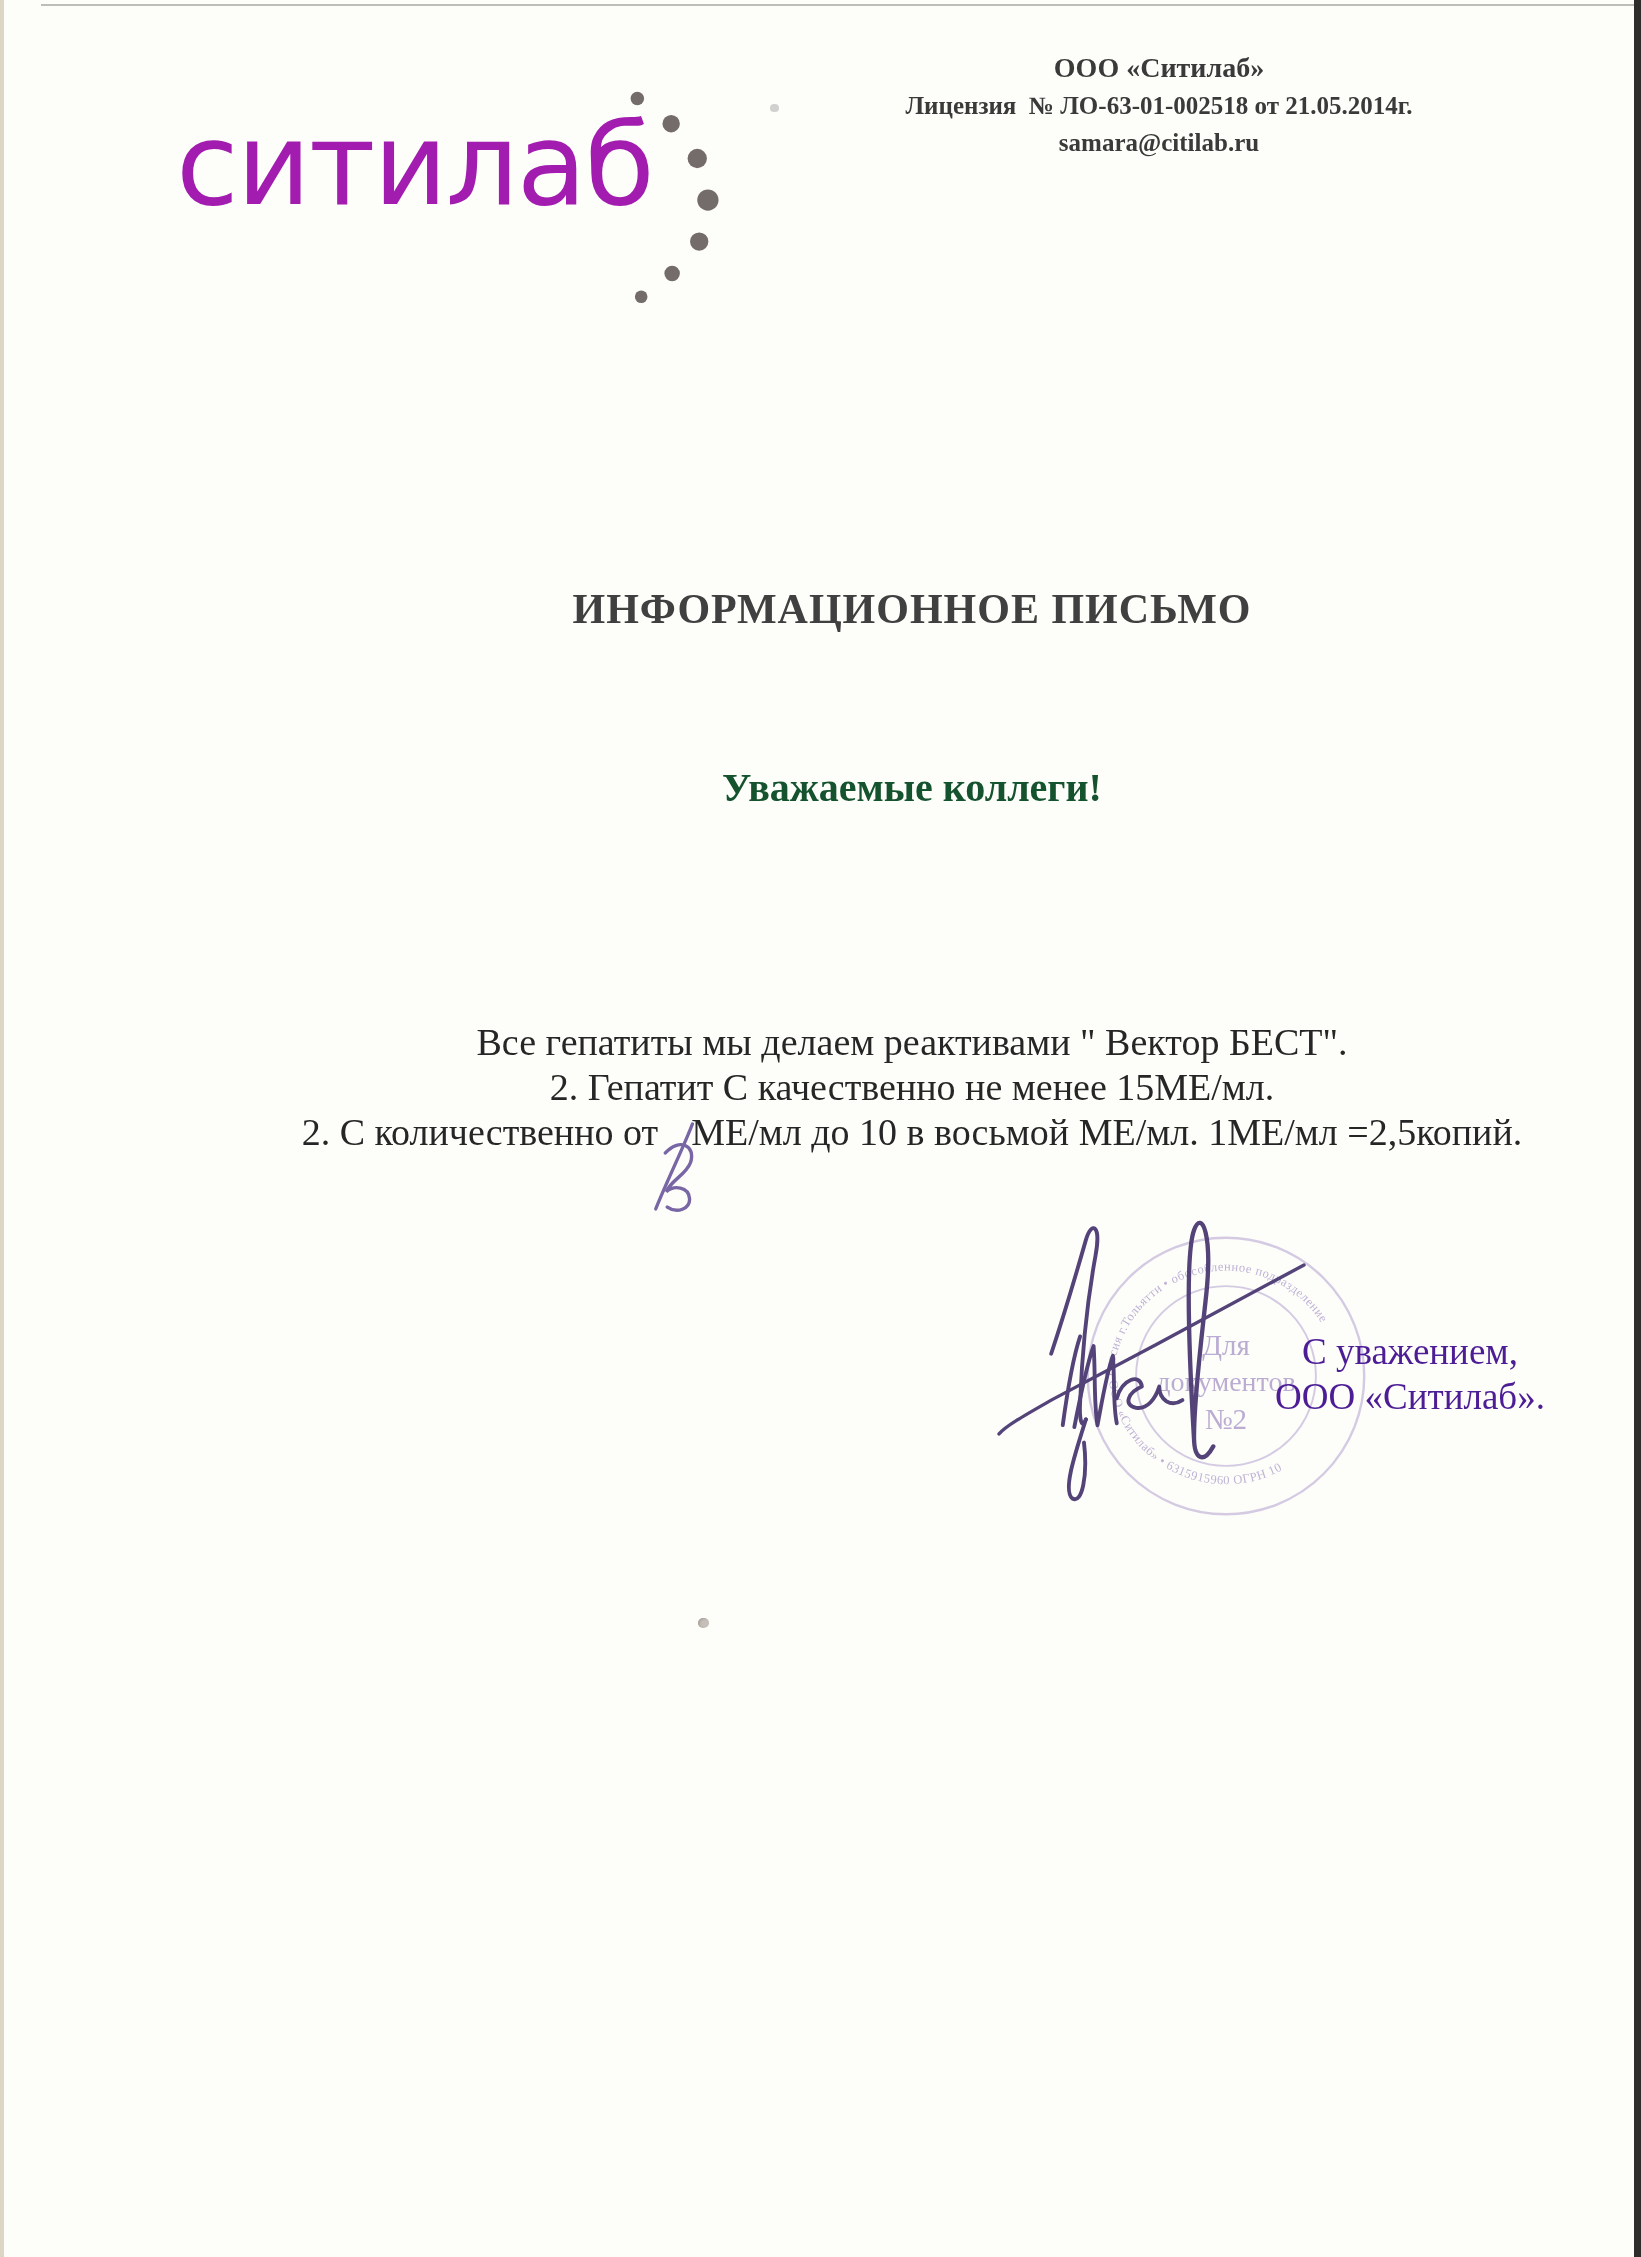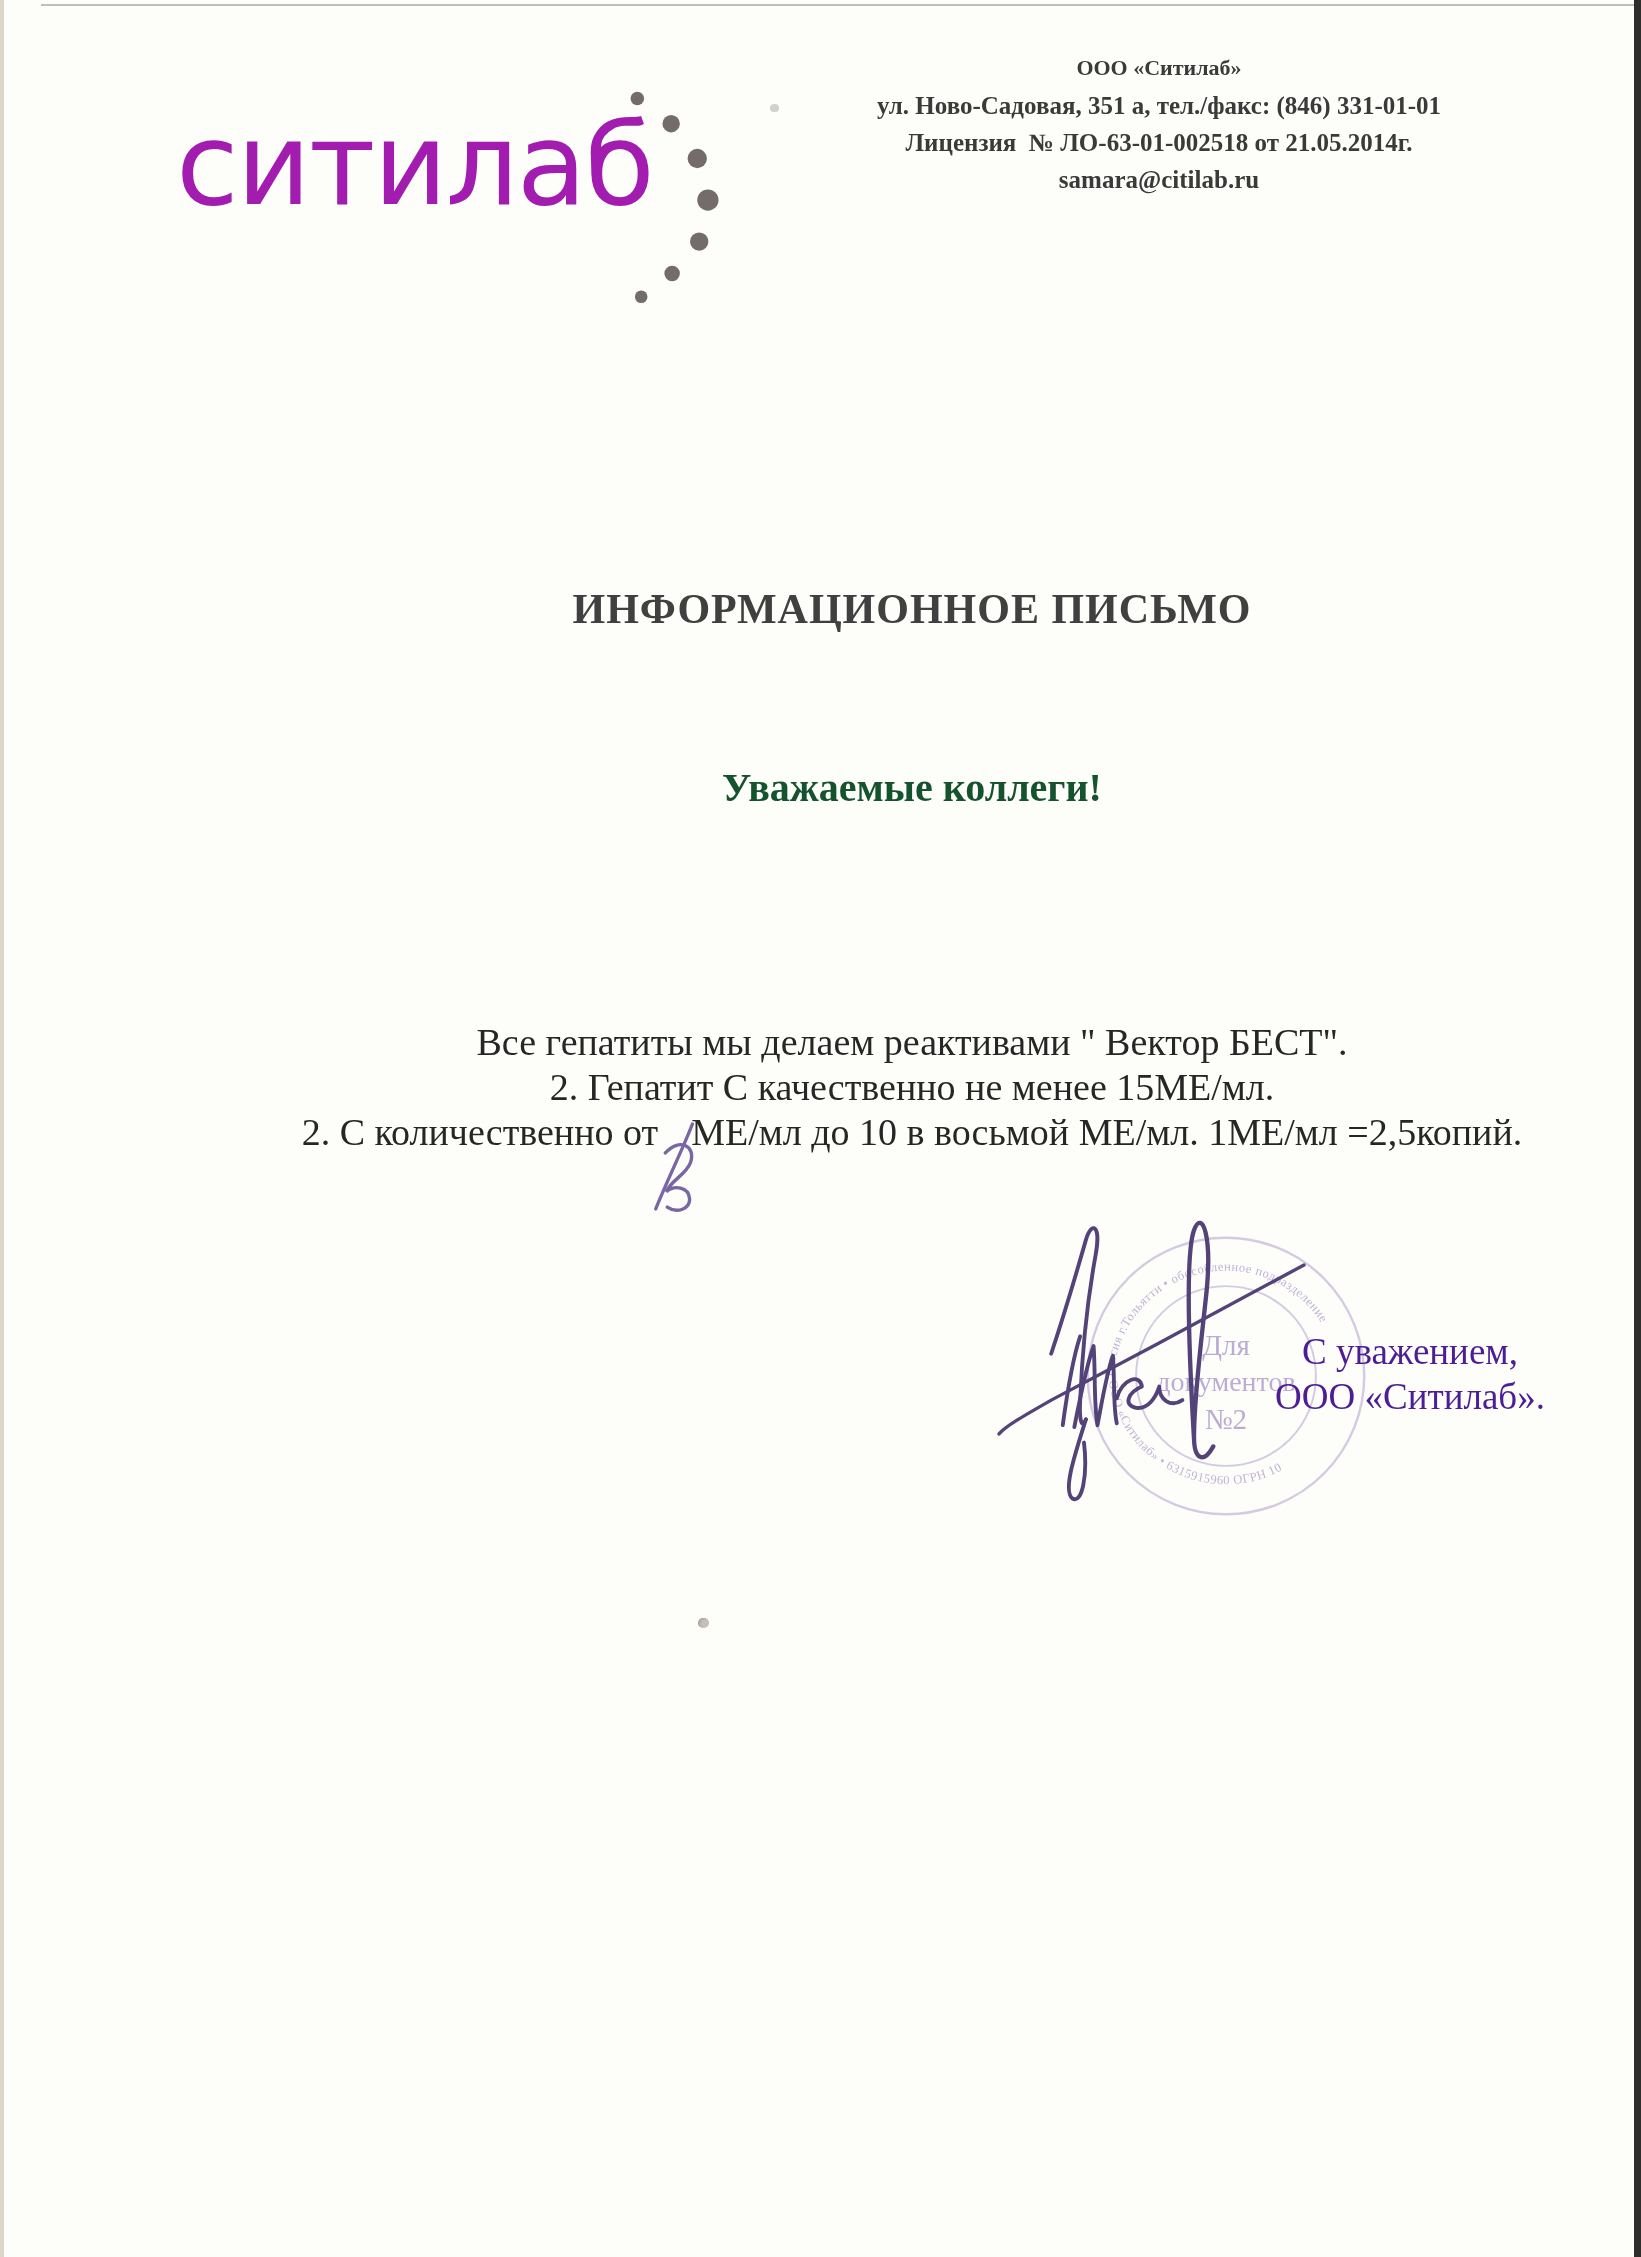--- a/index.html
+++ b/index.html
@@ -23,21 +23,21 @@
     font-family:"DejaVu Sans", sans-serif;
     font-weight:normal;font-size:114px;line-height:1;
     letter-spacing:-1.9px;color:#a21caf;
   }
   .logo-dots{position:absolute;left:618px;top:83px;}
   .header-info{
     position:absolute;left:850px;top:48px;width:618px;
     text-align:center;font-weight:bold;color:#3a3a3a;
   }
   .header-info .h-line{font-size:25px;line-height:37px;white-space:pre;}
-  .header-info .h-company{font-size:22px;line-height:39px;font-family:Liberation Serif, serif;}
+  .header-info .h-company{font-size:28px;line-height:39px;font-family:Liberation Serif, serif;}
   
   .letter-title{
     position:absolute;left:183px;top:585px;width:1458px;
     text-align:center;font-weight:bold;font-size:42px;
     letter-spacing:1px;color:#404040;
   }
   .salutation{
     position:absolute;left:183px;top:764px;width:1458px;
     text-align:center;font-weight:bold;font-size:40px;color:#14532d;
   }
@@ -76,21 +76,20 @@
       <circle cx="82" cy="78" r="10"></circle>
       <circle cx="93" cy="121" r="11"></circle>
       <circle cx="84" cy="164" r="9.5"></circle>
       <circle cx="56" cy="197" r="8"></circle>
       <circle cx="24" cy="221" r="6.5"></circle>
     </g>
   </svg>
 
   <div class="header-info">
     <div class="h-line h-company">ООО «Ситилаб»</div>
-    <div class="h-line">ул. Ново-Садовая, 351 а, тел./факс: (846) 331-01-01</div>
     <div class="h-line">Лицензия  № ЛО-63-01-002518 от 21.05.2014г.</div>
     <div class="h-line">samara@citilab.ru</div>
   </div>
 
   <div class="letter-title">ИНФОРМАЦИОННОЕ ПИСЬМО</div>
   <div class="salutation">Уважаемые коллеги!</div>
 
   <div class="body-block">
     <div class="body-line">Все гепатиты мы делаем реактивами " Вектор БЕСТ".</div>
     <div class="body-line">2. Гепатит С качественно не менее 15МЕ/мл.</div>

